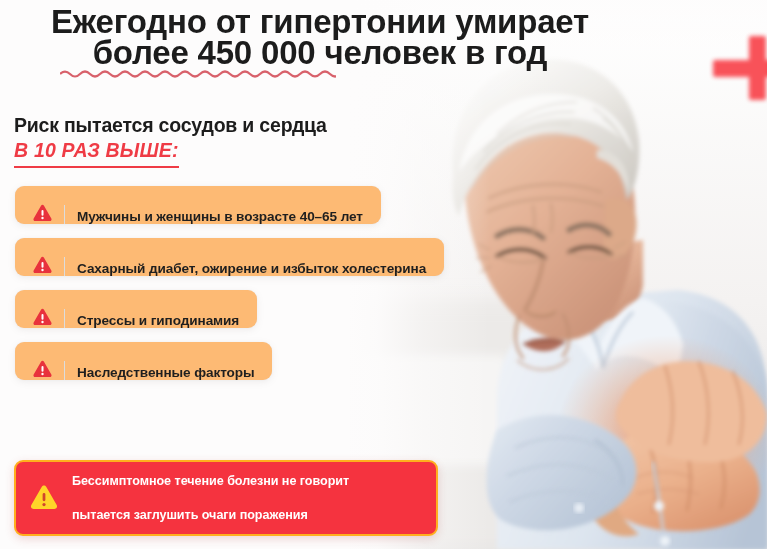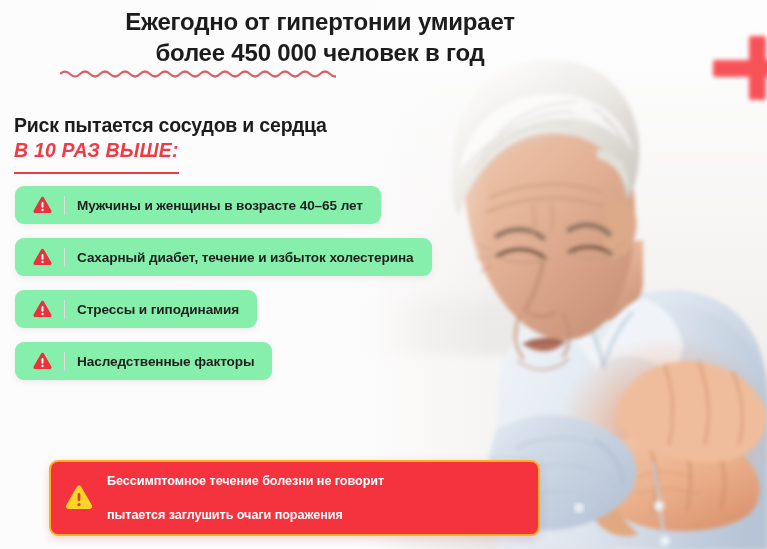--- a/index.html
+++ b/index.html
@@ -48,21 +48,21 @@
   #cross .bar.v{ left:36px; top:0; width:17px; height:64px; }
 
   
   #headline{
     position:absolute;
     left:0; top:6px; width:640px;
     z-index:4;
     text-align:center;
     color:#1c1c1c;
     font-weight:700;
-    font-size:24px;
+    font-size:33px;
     line-height:31px;
     letter-spacing:-.2px;
   }
   #headline .l2{ display:block; position:relative; }
   #headline .wave{
     position:absolute;
     left:60px; bottom:-10px;
     width:276px; height:9px;
     overflow:hidden;
   }
@@ -78,34 +78,34 @@
     font-weight:700;
     font-size:19.5px;
     line-height:25px;
     letter-spacing:-.2px;
   }
   #subtitle .hl{
     color:#ef3b45;
     font-style:italic;
     font-weight:700;
     border-bottom:2.5px solid #ef3b45;
-    padding-bottom:11px;
+    padding-bottom:5px;
     letter-spacing:.2px;
   }
 
   
   #risk-list{
     position:absolute;
     left:15px; top:186px;
     z-index:4;
   }
   .risk-item{
     display:flex;
-    align-items:center;
-    background:#86efac;
+    align-items:flex-end;
+    background:#fdba74;
     border-radius:9px;
     height:38px;
     margin-bottom:14px;
     padding:0 18px 0 17px;
     box-shadow:0 2px 7px rgba(140,130,130,.13), 0 0 1px rgba(150,140,140,.18);
     width:max-content;
   }
   .risk-icon{
     width:21px; height:21px;
     flex:0 0 21px;
@@ -122,30 +122,29 @@
     font-weight:700;
     color:#1f1f1f;
     white-space:nowrap;
     letter-spacing:-.1px;
   }
 
   
   #banner{
     position:absolute;
     left:14px; top:460px;
-    width:491px; height:76px;
+    width:424px; height:76px;
     z-index:5;
     background:#f5333f;
     border:2.5px solid #ffaf1e;
     border-radius:9px;
     display:flex;
     align-items:center;
     padding:0 28px 0 13px;
     box-shadow:0 3px 10px rgba(180,60,60,.2);
-    margin-left:35px;
   }
   #banner-icon{ width:30px; height:30px; flex:0 0 30px; display:block; }
   #banner-text{
     margin-left:13px;
     color:#ffffff;
     font-size:12.6px;
     font-weight:700;
     line-height:17px;
     letter-spacing:-.05px;
   }
@@ -363,21 +362,21 @@
     <span class="risk-text">Мужчины и женщины в возрасте 40–65 лет</span>
   </div>
 
   <div class="risk-item">
     <svg class="risk-icon" viewBox="0 0 24 24" xmlns="http://www.w3.org/2000/svg">
       <path d="M10.3 3.1 1.9 17.6c-.8 1.4.2 3.1 1.8 3.1h16.6c1.6 0 2.6-1.7 1.8-3.1L13.7 3.1c-.8-1.3-2.6-1.3-3.4 0z" fill="#e8323c"></path>
       <rect x="10.85" y="8.1" width="2.3" height="6.4" rx="1.15" fill="#fff"></rect>
       <circle cx="12" cy="17.1" r="1.35" fill="#fff"></circle>
     </svg>
     <span class="risk-sep"></span>
-    <span class="risk-text">Сахарный диабет, течение и избыток холестерина</span>
+    <span class="risk-text">Сахарный диабет, ожирение и избыток холестерина</span>
   </div>
 
 
   <div class="risk-item">
     <svg class="risk-icon" viewBox="0 0 24 24" xmlns="http://www.w3.org/2000/svg">
       <path d="M10.3 3.1 1.9 17.6c-.8 1.4.2 3.1 1.8 3.1h16.6c1.6 0 2.6-1.7 1.8-3.1L13.7 3.1c-.8-1.3-2.6-1.3-3.4 0z" fill="#e8323c"></path>
       <rect x="10.85" y="8.1" width="2.3" height="6.4" rx="1.15" fill="#fff"></rect>
       <circle cx="12" cy="17.1" r="1.35" fill="#fff"></circle>
     </svg>
     <span class="risk-sep"></span>

